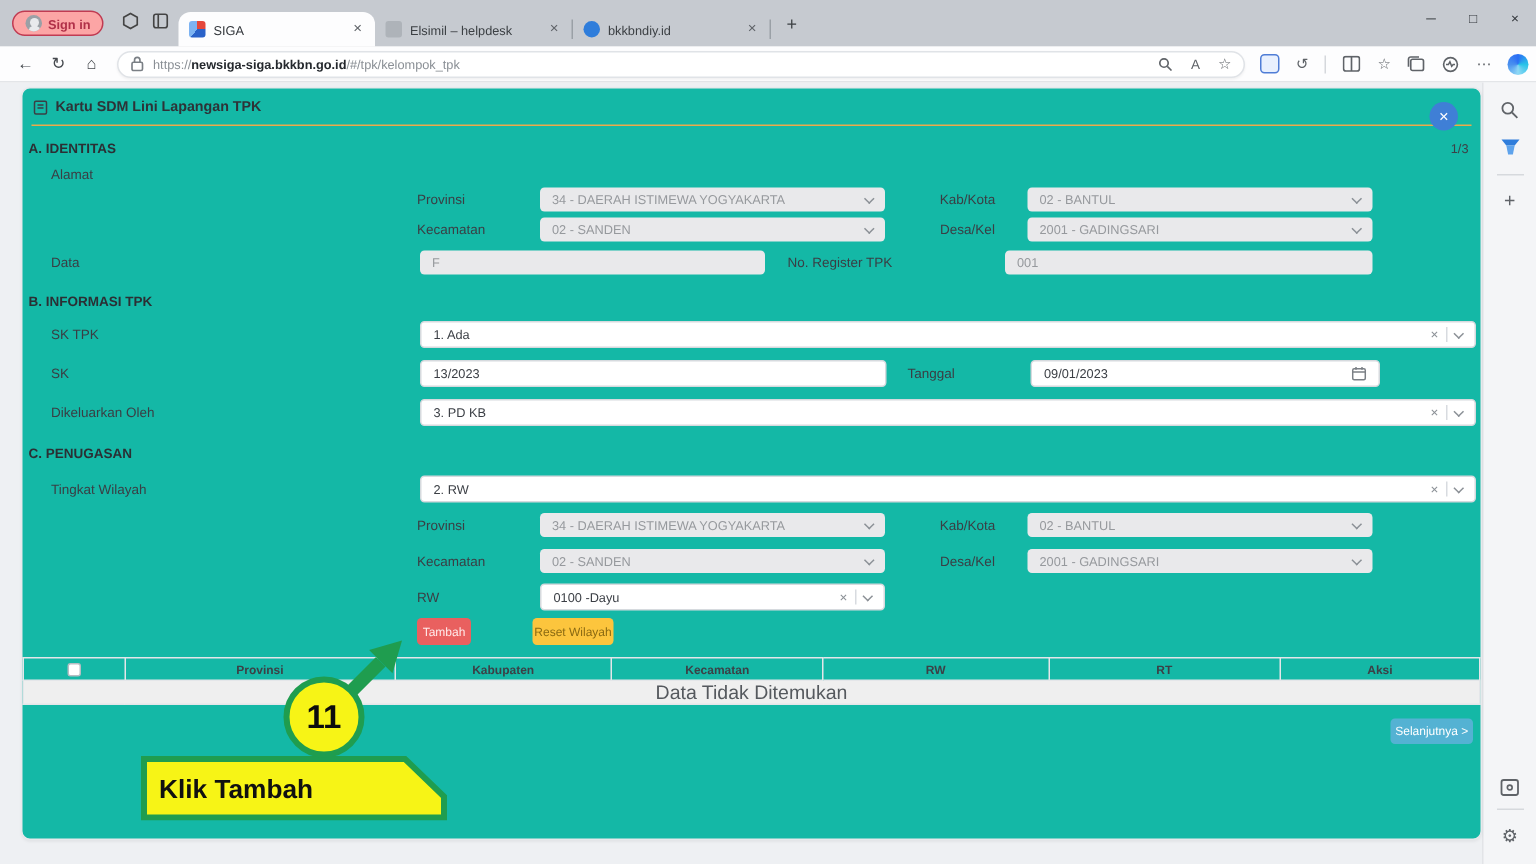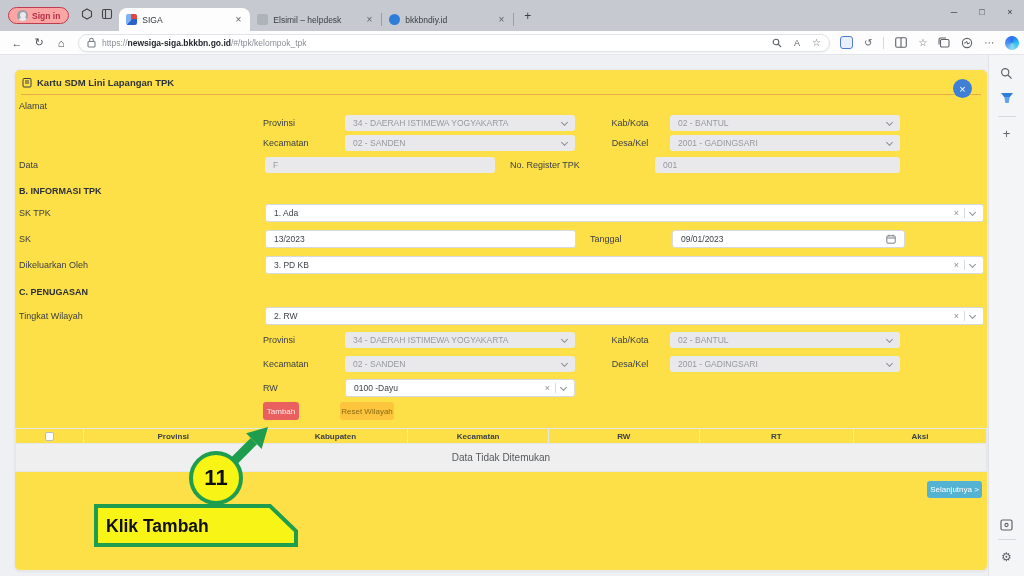--- a/index.html
+++ b/index.html
@@ -45,32 +45,32 @@
 
   
   .edge-sidebar { position:absolute; top:55px; right:0; bottom:0; width:36px; background:#f4f5f7; border-left:1px solid #e2e4e7; display:flex; flex-direction:column; align-items:center; }
   .edge-sidebar .sb-icon { margin-top:12px; color:#5f6368; }
   .sb-divider { width:18px; height:1px; background:#d6d9dd; margin-top:12px; }
   .sb-plus { font-size:13px; color:#5f6368; margin-top:9px; }
   .sb-bottom { margin-top:auto; display:flex; flex-direction:column; align-items:center; }
   .sb-gear { font-size:12px; color:#5f6368; margin:10px 0 12px; }
 
   
-  .card { position:absolute; left:14px; top:58px; width:974px; height:502px; background:#fde047; border:1px solid #e7e9ec; border-radius:6px; box-shadow:0 1px 2px rgba(0,0,0,.05);margin-top:11px; }
+  .card { position:absolute; left:14px; top:58px; width:974px; height:502px; background:#14b8a6; border:1px solid #e7e9ec; border-radius:6px; box-shadow:0 1px 2px rgba(0,0,0,.05); }
   .card-head { display:flex; align-items:center; margin-top:7px; padding-left:7px; }
   .card-title { font-size:9.5px; font-weight:bold; color:#2e3237; margin-left:5px; }
   .close-circle { position:absolute; top:9px; right:15px; width:19px; height:19px; border-radius:50%; background:#3f7fd6; color:#fff; font-size:11px; display:flex; align-items:center; justify-content:center; }
   .hr-orange { margin:6px 6px 0 6px; border:none; border-top:1.5px solid #ecaa4a; }
 
   .sec-row { display:flex; align-items:center; justify-content:space-between; padding:0 8px 0 4px; margin-top:9px; height:12px; }
   .sec-title { font-size:9px; font-weight:bold; color:#2b2f34; }
   .step-ind { font-size:8.5px; color:#3c4046; }
   .sec-head { font-size:9px; font-weight:bold; color:#2b2f34; padding-left:4px; margin-top:13px; height:12px; }
 
-  .r { display:flex; align-items:center; padding-left:4px; padding-right:3px; }
+  .r { display:flex; align-items:center; padding-left:19px; padding-right:3px; }
   .lbl { font-size:9px; color:#3a3e44; }
   .lbl-main { width:246px; flex:none; }
   .indent { margin-left:244px; }
   .lbl-addr { width:82px; flex:none; }
   .lbl-addr2 { width:95px; padding-left:15px; flex:none;text-align:center; }
   .lbl-mid { width:160px; padding-left:15px; flex:none; }
   .lbl-tgl { width:96px; padding-left:14px; flex:none; }
 
   .fld { height:16px; font-size:8.5px; display:flex; align-items:center; padding:0 8px; border-radius:3px; flex:none; }
   .dis { background:#e9e9eb; color:#96999d; }
@@ -86,21 +86,21 @@
   .mt3{margin-top:3px}.mt4{margin-top:4px}.mt5{margin-top:5px}.mt6{margin-top:6px}.mt7{margin-top:7px}.mt8{margin-top:8px}
 
   .btn { display:inline-flex; align-items:center; justify-content:center; height:18px; border-radius:3px; font-size:8px; }
   .btn-tambah { background:#e9605f; color:#ffe9e9; width:36px; }
   .btn-reset { background:#fcc53d; color:#8a6a12; width:54px; margin-left:41px; }
   .btn-next { background:#54b2d3; color:#fff; width:55px; height:17px; font-size:8px; }
   .next-row { display:flex; justify-content:flex-end; padding-right:5px; margin-top:9px; }
 
   table.grid { width:100%; border-collapse:collapse; margin-top:8px; table-layout:fixed; }
   table.grid th { border:1px solid #e4e6e9; font-size:8px; font-weight:bold; color:#3c4046; height:15px; text-align:center; }
-  table.grid td.empty { border:1px solid #e4e6e9; background:#efefef; color:#55595e; font-size:10px; text-align:center; height:28px; }
+  table.grid td.empty { border:1px solid #e4e6e9; background:#efefef; color:#55595e; font-size:13px; text-align:center; height:14px; }
   .cb { width:9px; height:9px; border:1px solid #b8bdc3; border-radius:2px; background:#fff; margin:0 auto; }
 
   
   .anno-arrow { position:absolute; left:205px; top:413px; }
   .anno-circle { position:absolute; left:189px; top:451px; width:54px; height:54px; border:4px solid #1f9d4f; border-radius:50%; background:#f7f416; display:flex; align-items:center; justify-content:center; font-size:22px; font-weight:bold; color:#0d0d0d; z-index:6; }
   .anno-box { position:absolute; left:94px; top:504px; width:205px; height:43px; z-index:5; }
   .anno-box-label { position:absolute; left:106px; top:513px; width:180px; height:26px; display:flex; align-items:center; font-size:17.5px; font-weight:600; color:#101010; z-index:7; }
 </style>
 </head>
 <body>
@@ -221,20 +221,24 @@
           <line x1="3" y1="4" x2="7" y2="4" stroke="#3a3e44" stroke-width="1"></line>
           <line x1="3" y1="6" x2="7" y2="6" stroke="#3a3e44" stroke-width="1"></line>
         </svg>
       <span class="card-title">Kartu SDM Lini Lapangan TPK</span>
     </div>
     <div class="close-circle">
         <span>×</span>
       </div>
     <hr class="hr-orange">
 
+    <div class="sec-row">
+      <span class="sec-title">A. IDENTITAS</span>
+      <span class="step-ind">1/3</span>
+    </div>
 
     <div class="r mt5" style="height:12px;">
         <span class="lbl">Alamat</span>
       </div>
 
     <div class="r mt3 indent">
       <span class="lbl lbl-addr">Provinsi</span>
       <div class="fld dis w230">
           <span>34 - DAERAH ISTIMEWA YOGYAKARTA</span>
           <span class="sel-icons">

